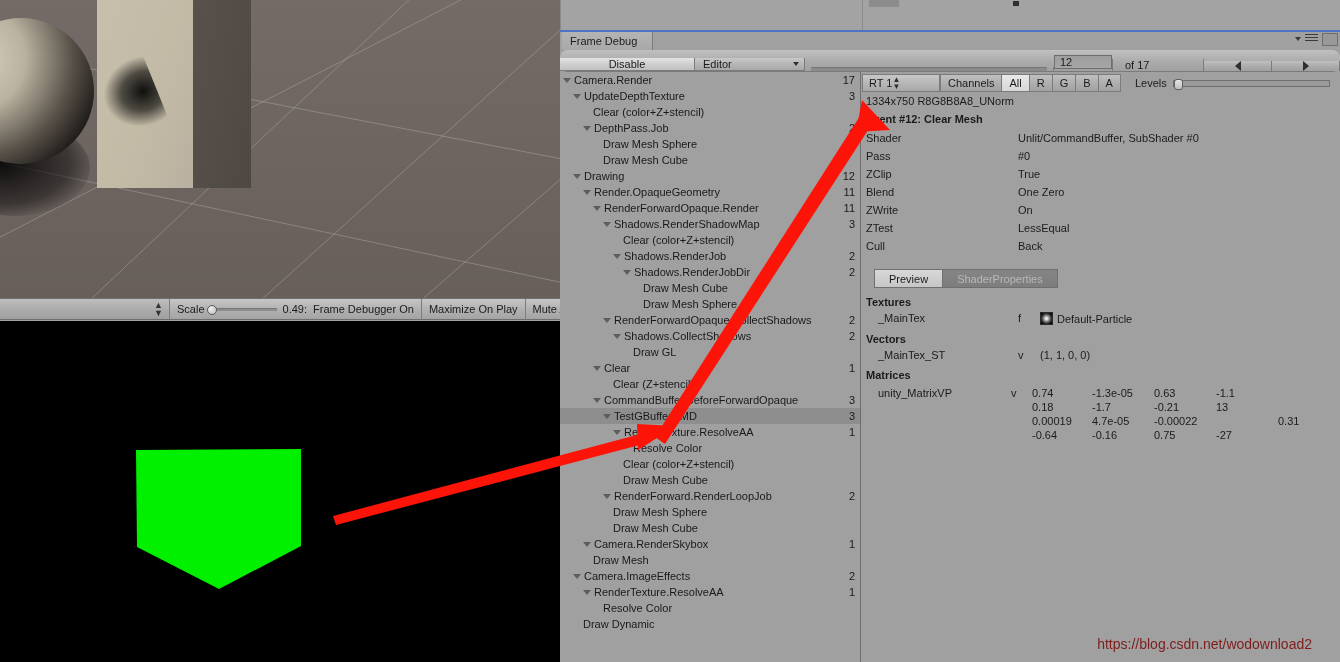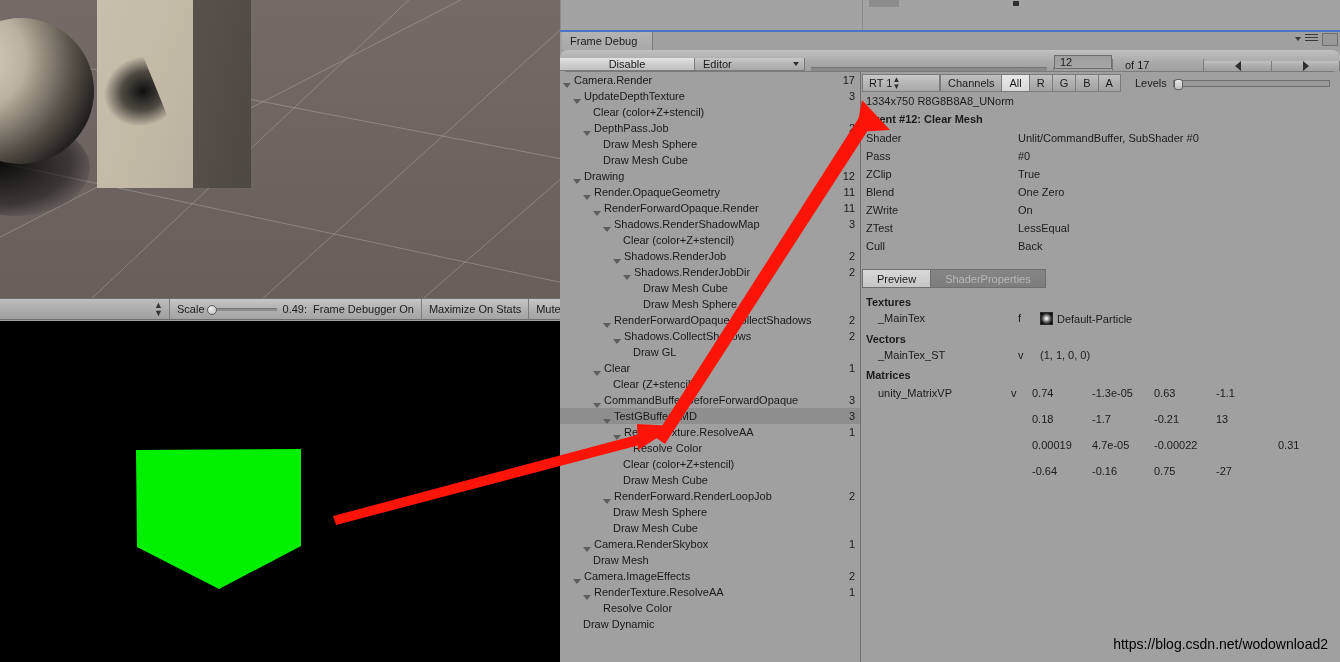--- a/index.html
+++ b/index.html
@@ -174,21 +174,21 @@
 
   
   #tree-panel {
     position: absolute; left: 0; top: 40px; width: 301px; height: 592px;
     background: #a0a0a0;
     border-right: 1px solid #6e6e6e;
     overflow: hidden;
   }
   .tree-row {
     position: relative; height: 16px; line-height: 16px;
-    display: flex; align-items: flex-end;
+    display: flex; align-items: center;
     font-size: 11px; color: #191919;
     white-space: nowrap;
   }
   .tree-row.selected { background: #8e8e8e; }
   .tw { width:0;height:0;border-left:4px solid transparent;border-right:4px solid transparent;border-top:5px solid #5d5d5d; margin-right:3px; flex:0 0 auto;}
   .tree-label { overflow:hidden; text-overflow:clip; }
   .tree-count { position:absolute; right: 5px; top: 0; font-size: 11px; }
 
   
   #detail-panel {
@@ -222,21 +222,21 @@
   .ud { font-size:8px; line-height:7px; color:#2e2e2e; text-align:center; }
   .levels-label { display:flex; align-items:center; padding: 0 6px 0 14px; }
   .lvl-track { flex:1; height: 7px; background:#9a9a9a; border:1px solid #707070; position:relative; margin-right: 4px; }
   .lvl-knob { position:absolute; left:0px; top:-2px; width:9px; height:11px; border-radius:3px; background: linear-gradient(180deg,#e6e6e6,#c0c0c0); border:1px solid #5e5e5e; }
 
   .fmt-line { font-size: 11px; padding: 3px 0 0 4px; }
   .event-title { font-weight: bold; font-size: 11px; padding: 6px 0 4px 4px; }
   .kv-row { display:flex; font-size:11px; height: 18px; align-items:center; padding-left: 4px; }
   .kv-row .k { width: 152px; }
 
-  .tabs2 { display:flex; margin: 14px 0 0 0; height: 19px; }
+  .tabs2 { display:flex; margin: 14px 0 0 12px; height: 19px; }
   .tab2 {
     display:flex; align-items:center; justify-content:center;
     padding: 0 14px; font-size: 11px;
     border: 1px solid #6f6f6f;
     background: linear-gradient(180deg,#858585 0%, #7d7d7d 100%);
     color: #b8b8b8;
   }
   .tab2.active {
     background: linear-gradient(180deg,#d8d8d8 0%, #c6c6c6 100%);
     color: #1b1b1b;
@@ -245,29 +245,29 @@
   .sec-head { font-weight: bold; font-size: 11px; padding: 8px 0 2px 4px; }
   .prop-row { display:flex; font-size:11px; align-items:flex-start; padding: 2px 0 0 4px; }
   .prop-row .pname { width: 152px; padding-left: 12px; }
   .prop-row .ptype { width: 22px; }
   .prop-row .pval { flex: 1; }
   .tex-swatch {
     display:inline-block; width: 13px; height: 13px; vertical-align: -2px;
     background: radial-gradient(circle at 50% 50%, #ffffff 0%, #d6d6d6 18%, #4a4a4a 55%, #000000 85%);
     border: 1px solid #2a2a2a; margin-right: 4px;
   }
-  .mat-grid { display:grid; grid-template-columns: 60px 62px 62px 62px 62px; font-size: 11px; row-gap: 14px; }
+  .mat-grid { display:grid; grid-template-columns: 60px 62px 62px 62px 62px; font-size: 11px; row-gap: 2px; }
 
   
   #arrows { position:absolute; left:0; top:0; width:1340px; height:662px; pointer-events:none; }
 
   
   #watermark {
-    position: absolute; right: 12px; bottom: 10px;
-    font-size: 14px; color: #000000;
+    position: absolute; right: 28px; bottom: 10px;
+    font-size: 14px; color: #7f1d1d;
     font-family: "Liberation Sans", sans-serif;
   }
 
   
   #top-strip-right {
     position:absolute; left: 862px; top: 0; width: 478px; height: 30px;
     background: #a3a3a3;
     border-left: 1px solid #8a8a8a;
   }
   #top-strip-mid {
@@ -309,21 +309,21 @@
     <div class="tb-cell">
       <span>Scale</span>
       <span class="mini-slider">
           <span class="mini-knob"></span>
         </span>
       <span>0.49:</span>
       <span style="width:6px"></span>
       <span>Frame Debugger On</span>
     </div>
     <div class="tb-cell">
-        <span>Maximize On Stats</span>
+        <span>Maximize On Play</span>
       </div>
     <div class="tb-cell">
         <span>Mute Audio</span>
       </div>
     <div class="tb-cell">
         <span>VSync</span>
       </div>
     <div class="tb-cell">
         <span>Stats</span>
       </div>

